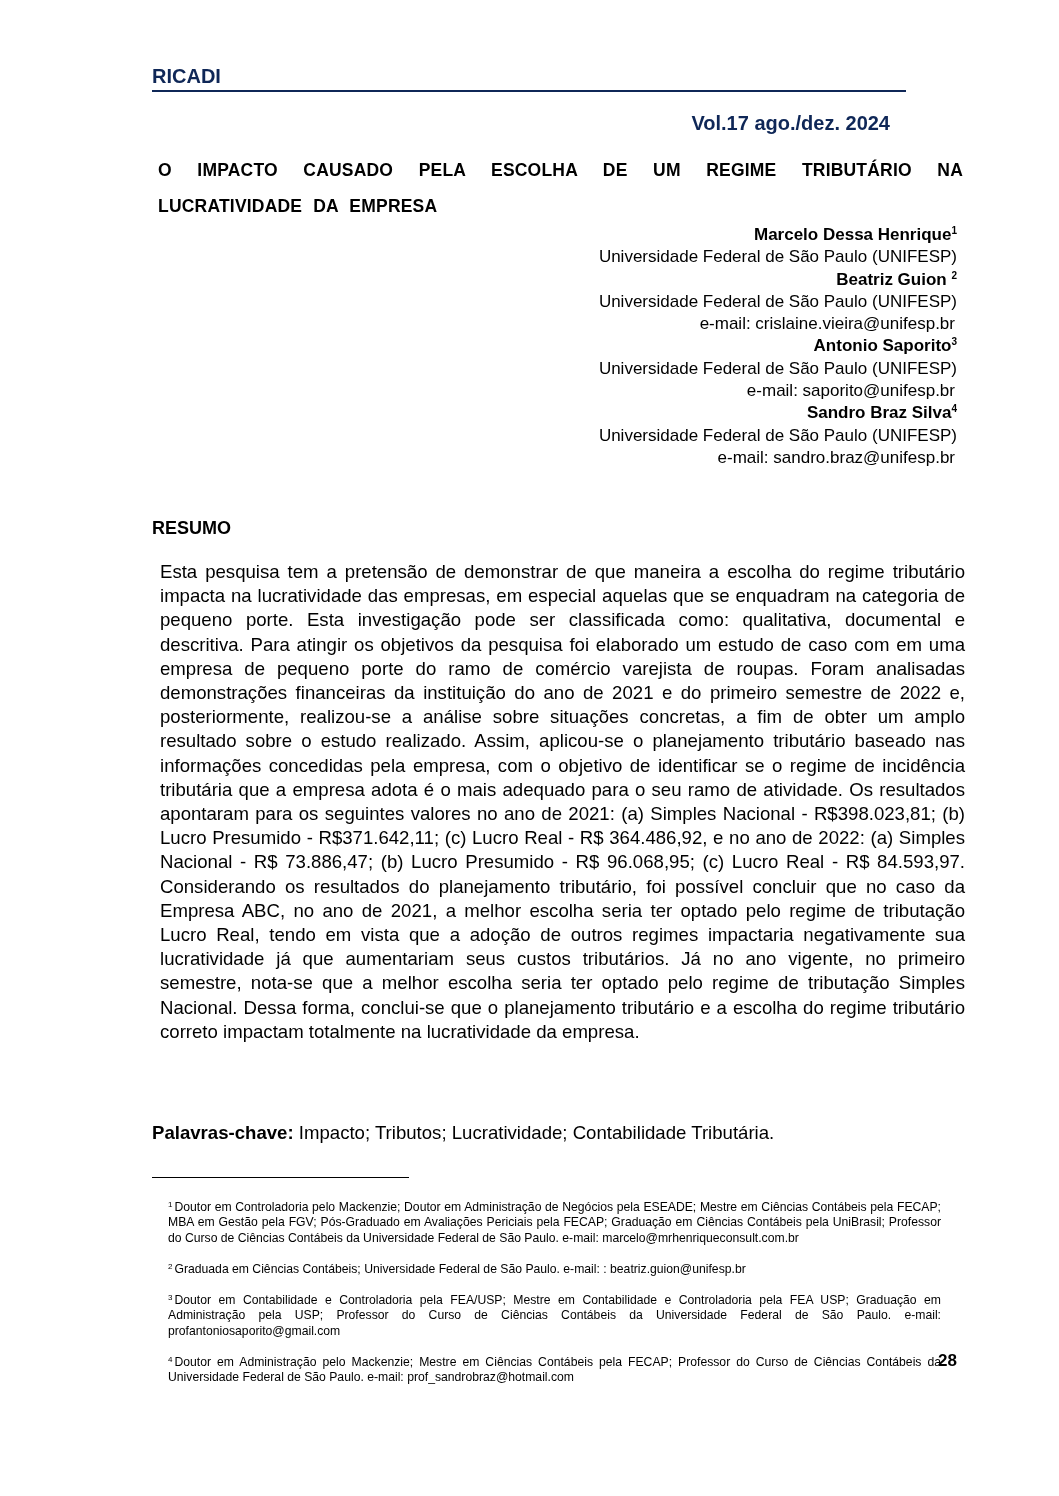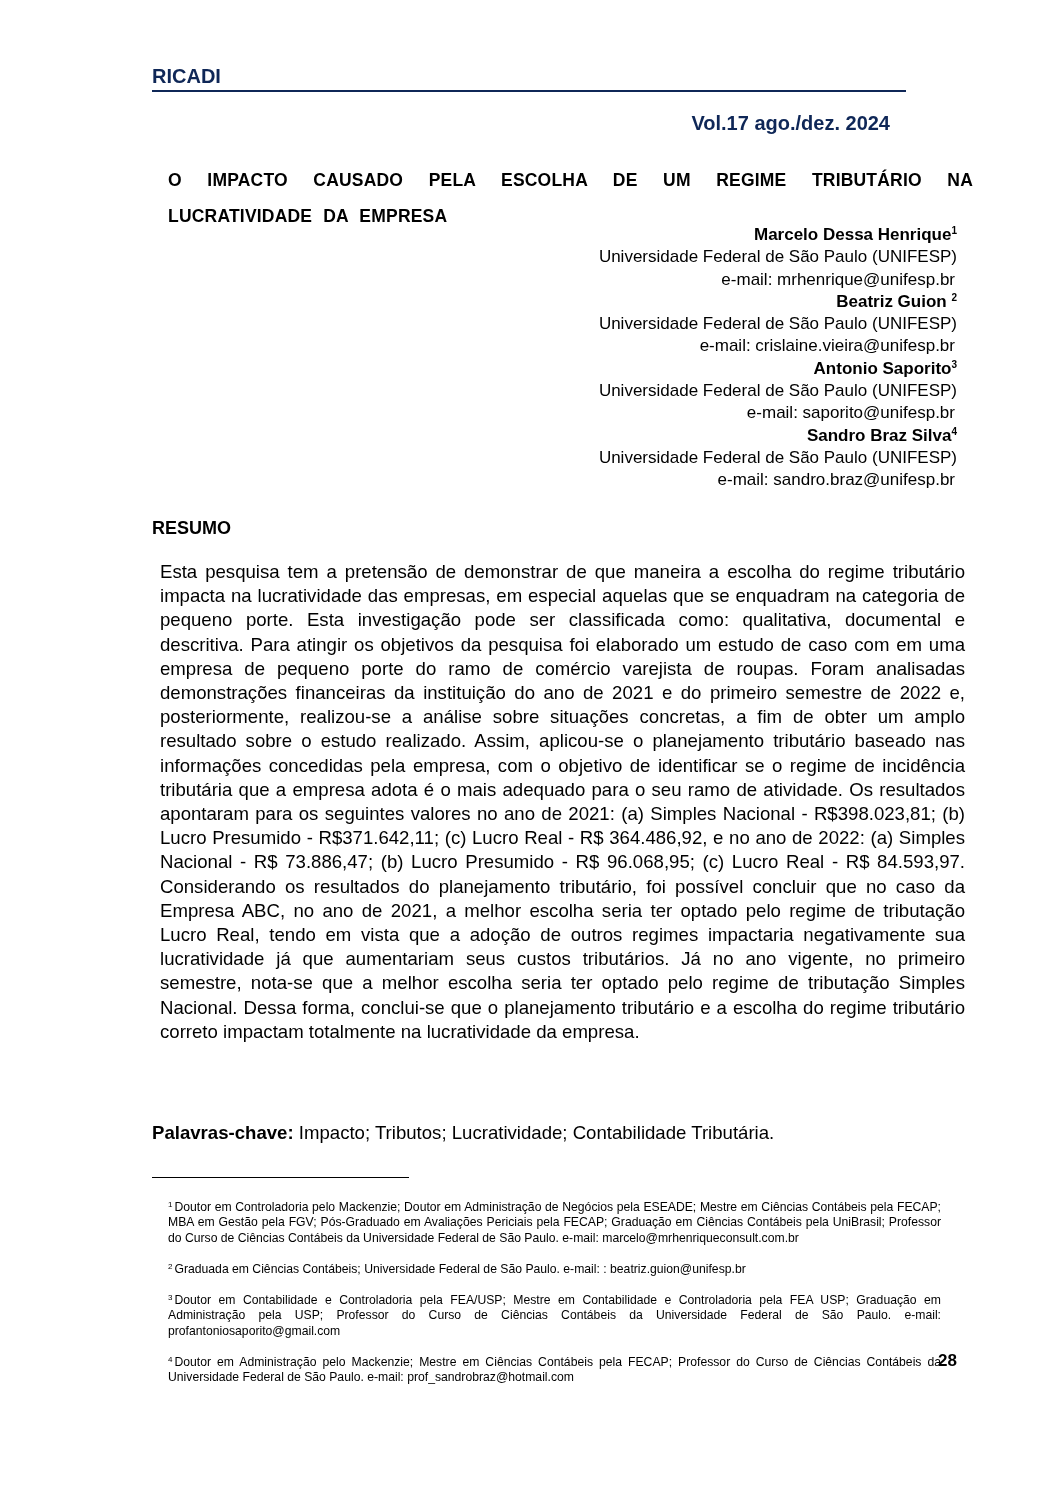--- a/index.html
+++ b/index.html
@@ -144,27 +144,26 @@
 </head>
 <body>
 
 <div class="page">
 
   <div class="running-header">
     <span class="journal">RICADI</span>
     <span class="volume">Vol.17 ago./dez. 2024</span>
   </div>
 
-  <h1 class="article-title" style="margin:16px;">O IMPACTO CAUSADO PELA ESCOLHA DE UM REGIME TRIBUTÁRIO NA LUCRATIVIDADE DA EMPRESA</h1>
+  <h1 class="article-title" style="margin:6px;">O IMPACTO CAUSADO PELA ESCOLHA DE UM REGIME TRIBUTÁRIO NA LUCRATIVIDADE DA EMPRESA</h1>
 
   <div class="authors">
     <div>
       <div class="name"><span>Marcelo Dessa Henrique</span><sup>1</sup></div>
       <div>Universidade Federal de São Paulo (UNIFESP)</div>
-      <div class="email">e-mail: mrhenrique@unifesp.br</div>
     </div>
     <div>
       <div class="name"><span>Beatriz Guion </span><sup>2</sup></div>
       <div>Universidade Federal de São Paulo (UNIFESP)</div>
       <div class="email">e-mail: crislaine.vieira@unifesp.br</div>
     </div>
     <div>
       <div class="name"><span>Antonio Saporito</span><sup>3</sup></div>
       <div>Universidade Federal de São Paulo (UNIFESP)</div>
       <div class="email">e-mail: saporito@unifesp.br</div>

